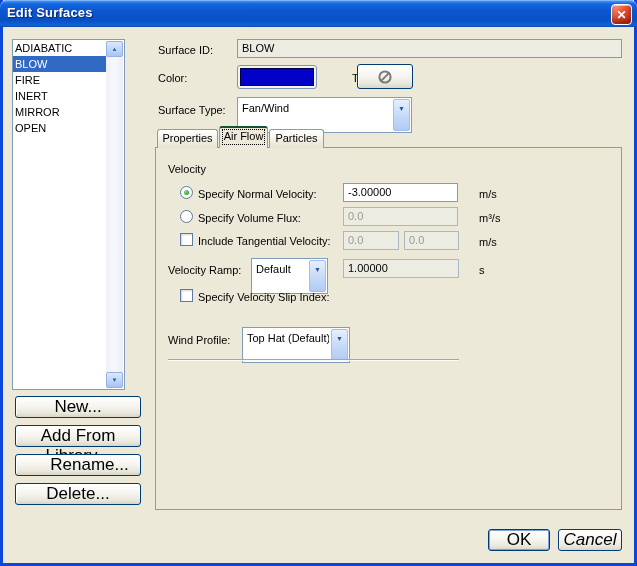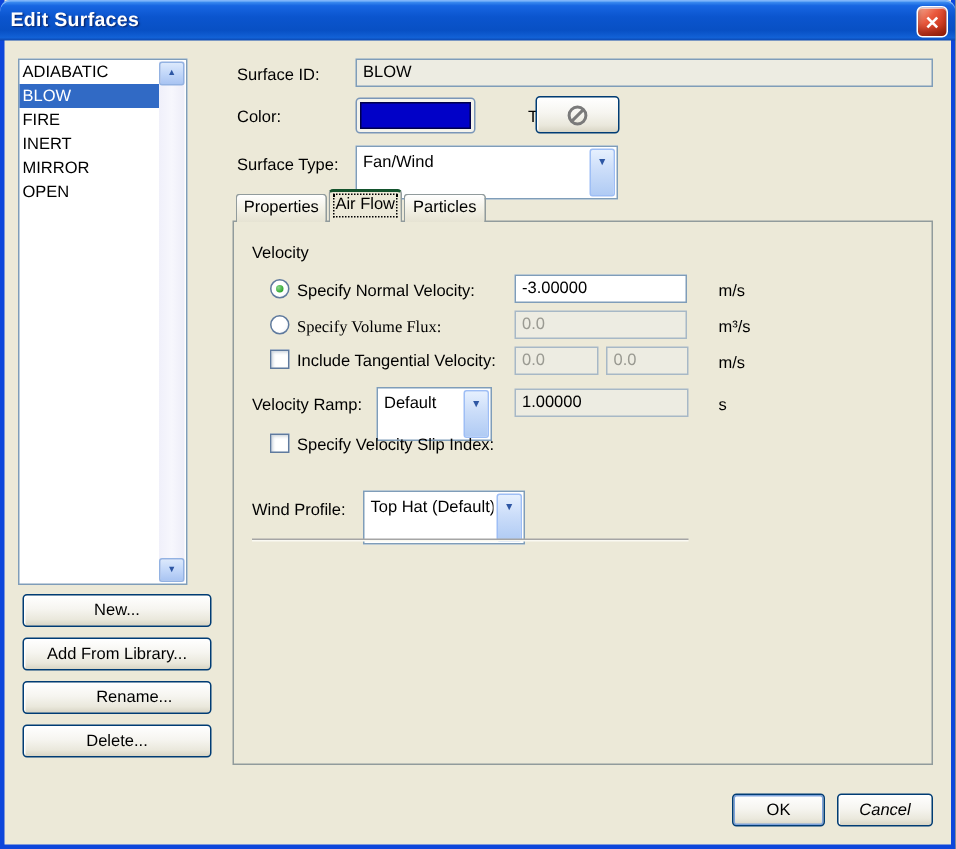--- a/index.html
+++ b/index.html
@@ -28,21 +28,21 @@
     background:linear-gradient(135deg,#F7AE95 0%,#E9583C 40%,#D64228 65%,#AE2A0E 100%);
     box-shadow:inset 0 -4px 5px rgba(110,15,0,.55), inset 0 1px 0 rgba(255,255,255,.6);
     color:#fff; font-weight:bold; font-size:12px; text-align:center; line-height:18px; cursor:pointer;
     padding:0;
   }
   
   .xp-btn {
     position:absolute; height:22px; box-sizing:border-box;
     border:1px solid #003C74; border-radius:3px;
     background:linear-gradient(180deg,#FFFFFF 0%,#F6F5F0 45%,#EAE8DC 80%,#D8D5C5 100%);
-    font-family:"Liberation Sans", sans-serif; font-size:11px; color:#000;
+    font-family:"Liberation Sans", sans-serif; font-size:17px; color:#000;
     text-align:center; cursor:pointer; padding:0 4px;
     box-shadow:inset 1px 1px 0 rgba(255,255,255,.9);
   }
   .xp-btn.default-focus { box-shadow:inset 0 0 0 1px #7DA2DB, inset 1px 1px 0 rgba(255,255,255,.9); }
   .lbl { position:absolute; white-space:nowrap; }
   .tfield {
     position:absolute; height:19px; box-sizing:border-box; border:1px solid #7F9DB9;
     background:#fff; font-family:"Liberation Sans", sans-serif; font-size:11px;
     padding:2px 4px; color:#000;
   }
@@ -180,21 +180,21 @@
   <span class="lbl" style="left:168px; top:163px; z-index:10;">Velocity</span>
 
   <span class="radio" style="left:180px; top:186px; z-index:10;">
       <span class="dot"></span>
     </span>
   <span class="lbl" style="left:198px; top:188px; z-index:10;">Specify Normal Velocity:</span>
   <div class="tfield" style="left:343px; top:183px; width:115px; z-index:10;">-3.00000</div>
   <span class="lbl" style="left:479px; top:188px; z-index:10;">m/s</span>
 
   <span class="radio" style="left:180px; top:210px; z-index:10;"></span>
-  <span class="lbl" style="left:198px; top:212px; z-index:10;font-family:Liberation Serif, serif;">Specify Volume Flux:</span>
+  <span class="lbl" style="left:198px; top:212px; z-index:10;">Specify Volume Flux:</span>
   <div class="tfield dis" style="left:343px; top:207px; width:115px; z-index:10;">0.0</div>
   <span class="lbl" style="left:479px; top:212px; z-index:10;">m³/s</span>
 
   <span class="checkbox" style="left:180px; top:233px; z-index:10;"></span>
   <span class="lbl" style="left:198px; top:235px; z-index:10;">Include Tangential Velocity:</span>
   <div class="tfield dis" style="left:343px; top:231px; width:56px; z-index:10;">0.0</div>
   <div class="tfield dis" style="left:404px; top:231px; width:55px; z-index:10;">0.0</div>
   <span class="lbl" style="left:479px; top:236px; z-index:10;">m/s</span>
 
   <span class="lbl" style="left:168px; top:264px; z-index:10;">Velocity Ramp:</span>

